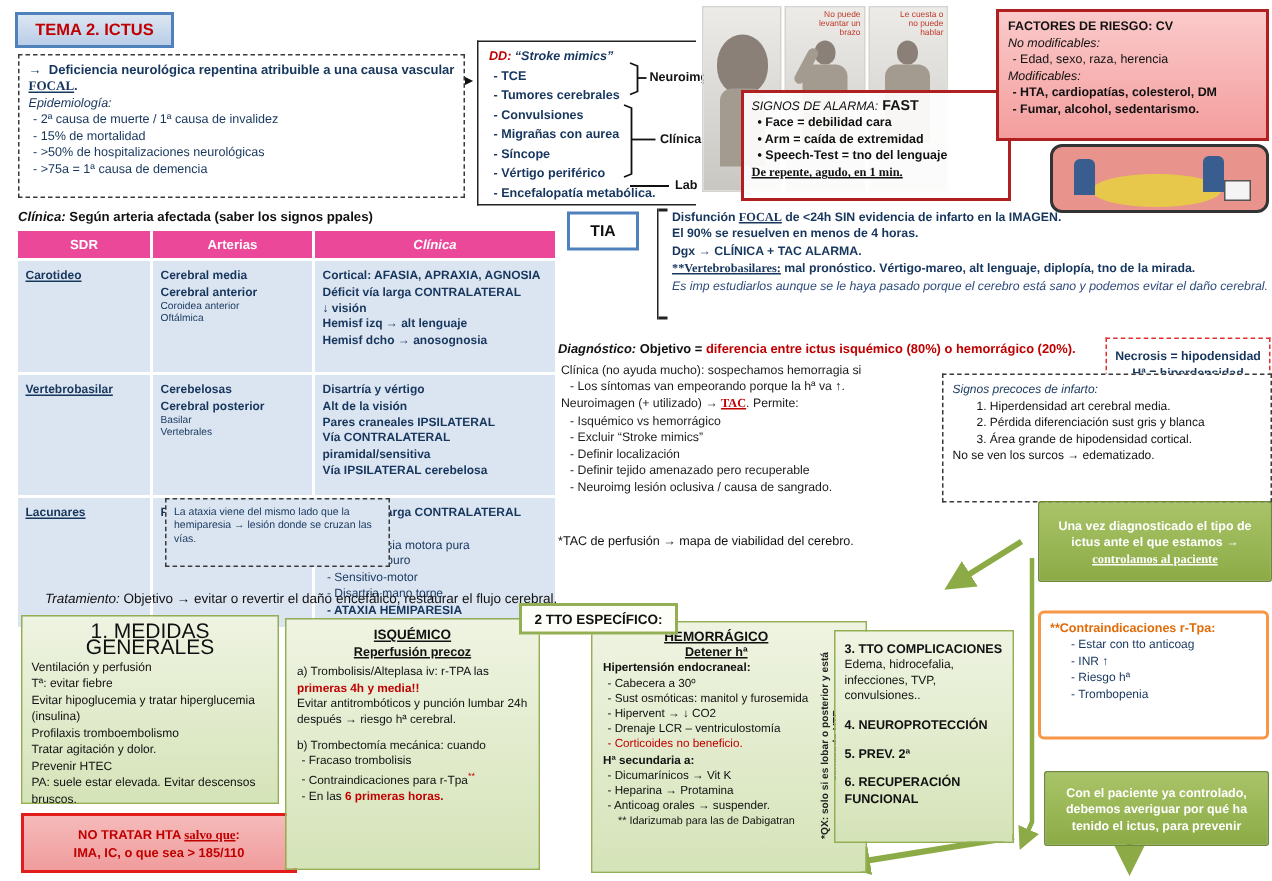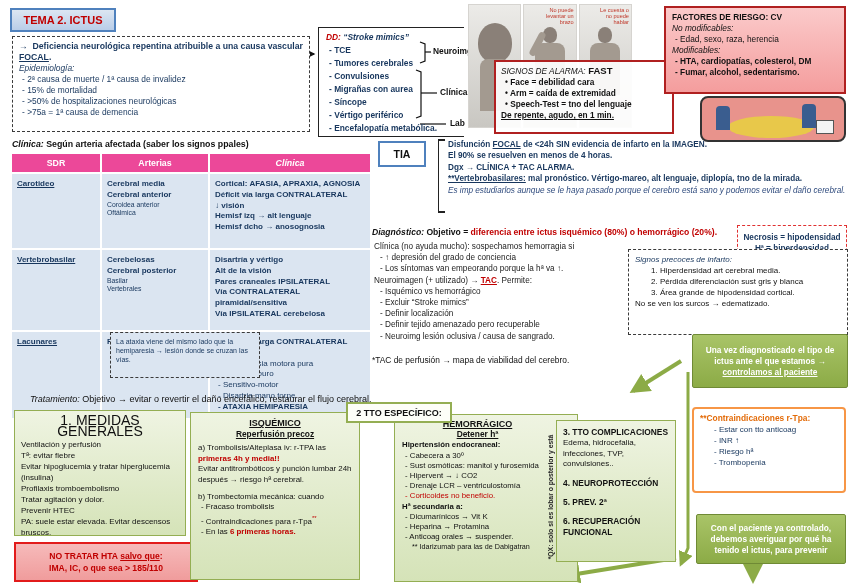--- a/index.html
+++ b/index.html
@@ -3,21 +3,21 @@
 <meta charset="utf-8">
 <style>
   html,body{margin:0;padding:0;}
   body{width:848px;height:587px;position:relative;background:#fff;
        font-family:"Liberation Sans",sans-serif;color:#1f1f1f;overflow:hidden;}
   .abs{position:absolute;box-sizing:border-box;}
   .navy{color:#17365d;}
   .red{color:#c00000;}
   .b{font-weight:bold;}
   .i{font-style:italic;}
-  .u{text-decoration:underline;}
+  .u{text-decoration:underline;font-family:Liberation Serif, serif;}
   .nowrap{white-space:nowrap;}
 
   
   .title-box{left:10px;top:8px;width:106px;height:24px;border:2px solid #4f81bd;
     background:linear-gradient(#dce6f2,#b9cde8);color:#c00000;font-weight:bold;
     font-size:11px;display:flex;align-items:center;justify-content:center;}
 
   .dashed{border:1.6px dashed #3a3a3a;background:#fff;}
   .def-box{left:12px;top:36px;width:298px;height:96px;padding:4px 6px;font-size:8.4px;line-height:11px;}
   .def-main{font-weight:bold;color:#17365d;font-size:8.7px;}
@@ -292,21 +292,20 @@
 </div>
 
 <div class="abs necrosis">
   <div>Necrosis = hipodensidad</div>
   <div>Hª = hiperdensidad</div>
 </div>
 
 <div class="abs diag-head nowrap"><span class="i">Diagnóstico:</span><span> Objetivo = </span><span class="red">diferencia entre ictus isquémico (80%) o hemorrágico (20%).</span></div>
 <div class="abs diag-body">
   <div>Clínica (no ayuda mucho): sospechamos hemorragia si</div>
-  <div class="sub">↑ depresión del grado de conciencia</div>
   <div class="sub">Los síntomas van empeorando porque la hª va ↑.</div>
   <div><span>Neuroimagen (+ utilizado) → </span><span class="red u b">TAC</span><span>. Permite:</span></div>
   <div class="sub">Isquémico vs hemorrágico</div>
   <div class="sub">Excluir “Stroke mimics”</div>
   <div class="sub">Definir localización</div>
   <div class="sub">Definir tejido amenazado pero recuperable</div>
   <div class="sub">Neuroimg lesión oclusiva / causa de sangrado.</div>
 </div>
 <div class="abs tac-note">*TAC de perfusión → mapa de viabilidad del cerebro.</div>
 

